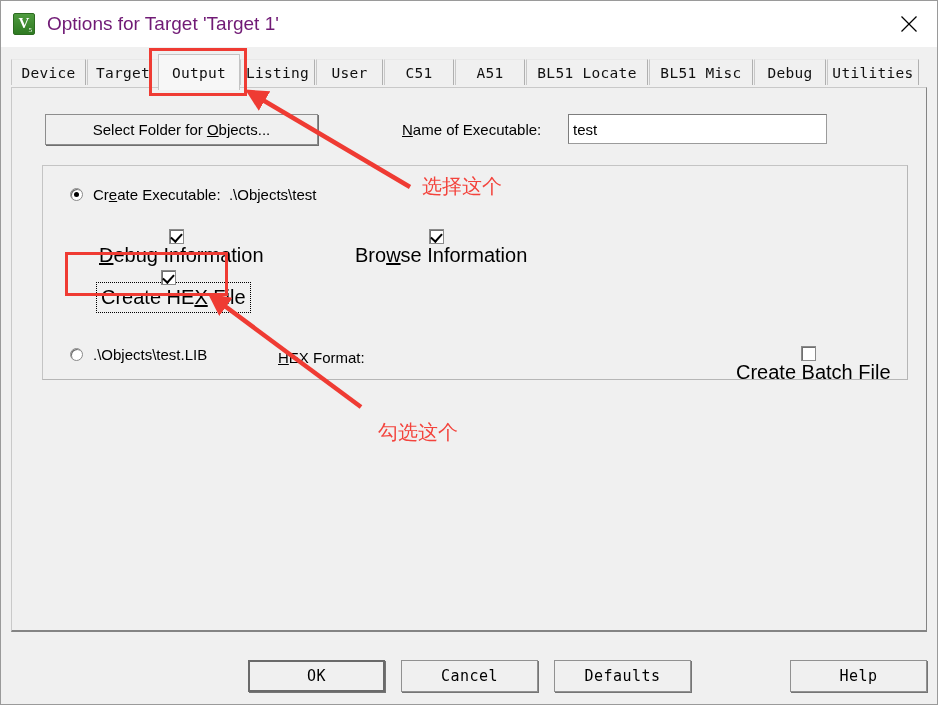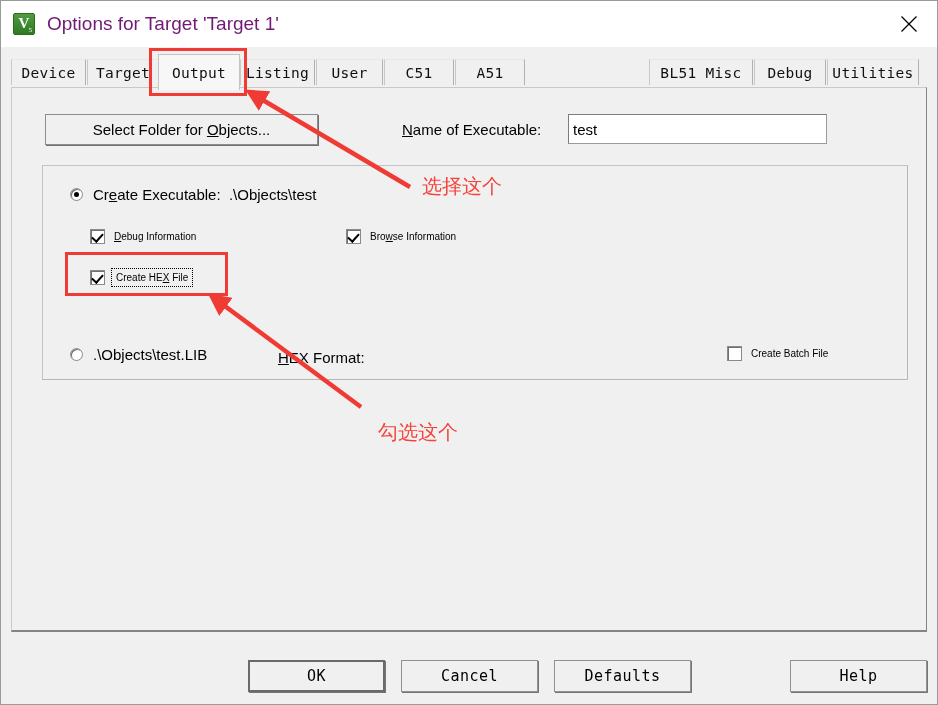--- a/index.html
+++ b/index.html
@@ -195,23 +195,24 @@
     position: absolute;
     left: 3px; top: 1px;
     width: 5px; height: 9px;
     border: solid #000;
     border-width: 0 2px 2px 0;
     transform: rotate(42deg);
   }
   .cb-row {
     position: absolute;
     display: flex; align-items: center;
-    font-size: 10px; color: #000;
-    cursor: pointer;
-    white-space: nowrap;
+    font-size: 20px; color: #000;
+    cursor: pointer;
+    white-space: nowrap;
+    flex-direction: column;
   }
   .cb-row .lbl { margin-left: 9px; }
 
   .u { text-decoration: underline; }
 
   
   .focus-rect {
     outline: 1px dotted #000;
     outline-offset: 2px;
     padding: 1px 2px;
@@ -309,20 +310,21 @@
   </div>
 
   <div id="tabstrip">
     <div class="tab" style="left:10px;  width:75px;">Device</div>
     <div class="tab" style="left:86px;  width:72px;">Target</div>
     <div class="tab selected" style="left:157px; width:82px;">Output</div>
     <div class="tab" style="left:239px; width:75px;">Listing</div>
     <div class="tab" style="left:315px; width:67px;">User</div>
     <div class="tab" style="left:383px; width:70px;">C51</div>
     <div class="tab" style="left:454px; width:70px;">A51</div>
+    <div class="tab" style="left:525px; width:122px;">BL51 Locate</div>
     <div class="tab" style="left:648px; width:104px;">BL51 Misc</div>
     <div class="tab" style="left:753px; width:72px;">Debug</div>
     <div class="tab" style="left:826px; width:92px;">Utilities</div>
   </div>
 
   <div id="body-panel">
 
     <div id="select-folder-btn">
       <span>Select Folder for <span class="u">O</span>bjects...</span>
     </div>

